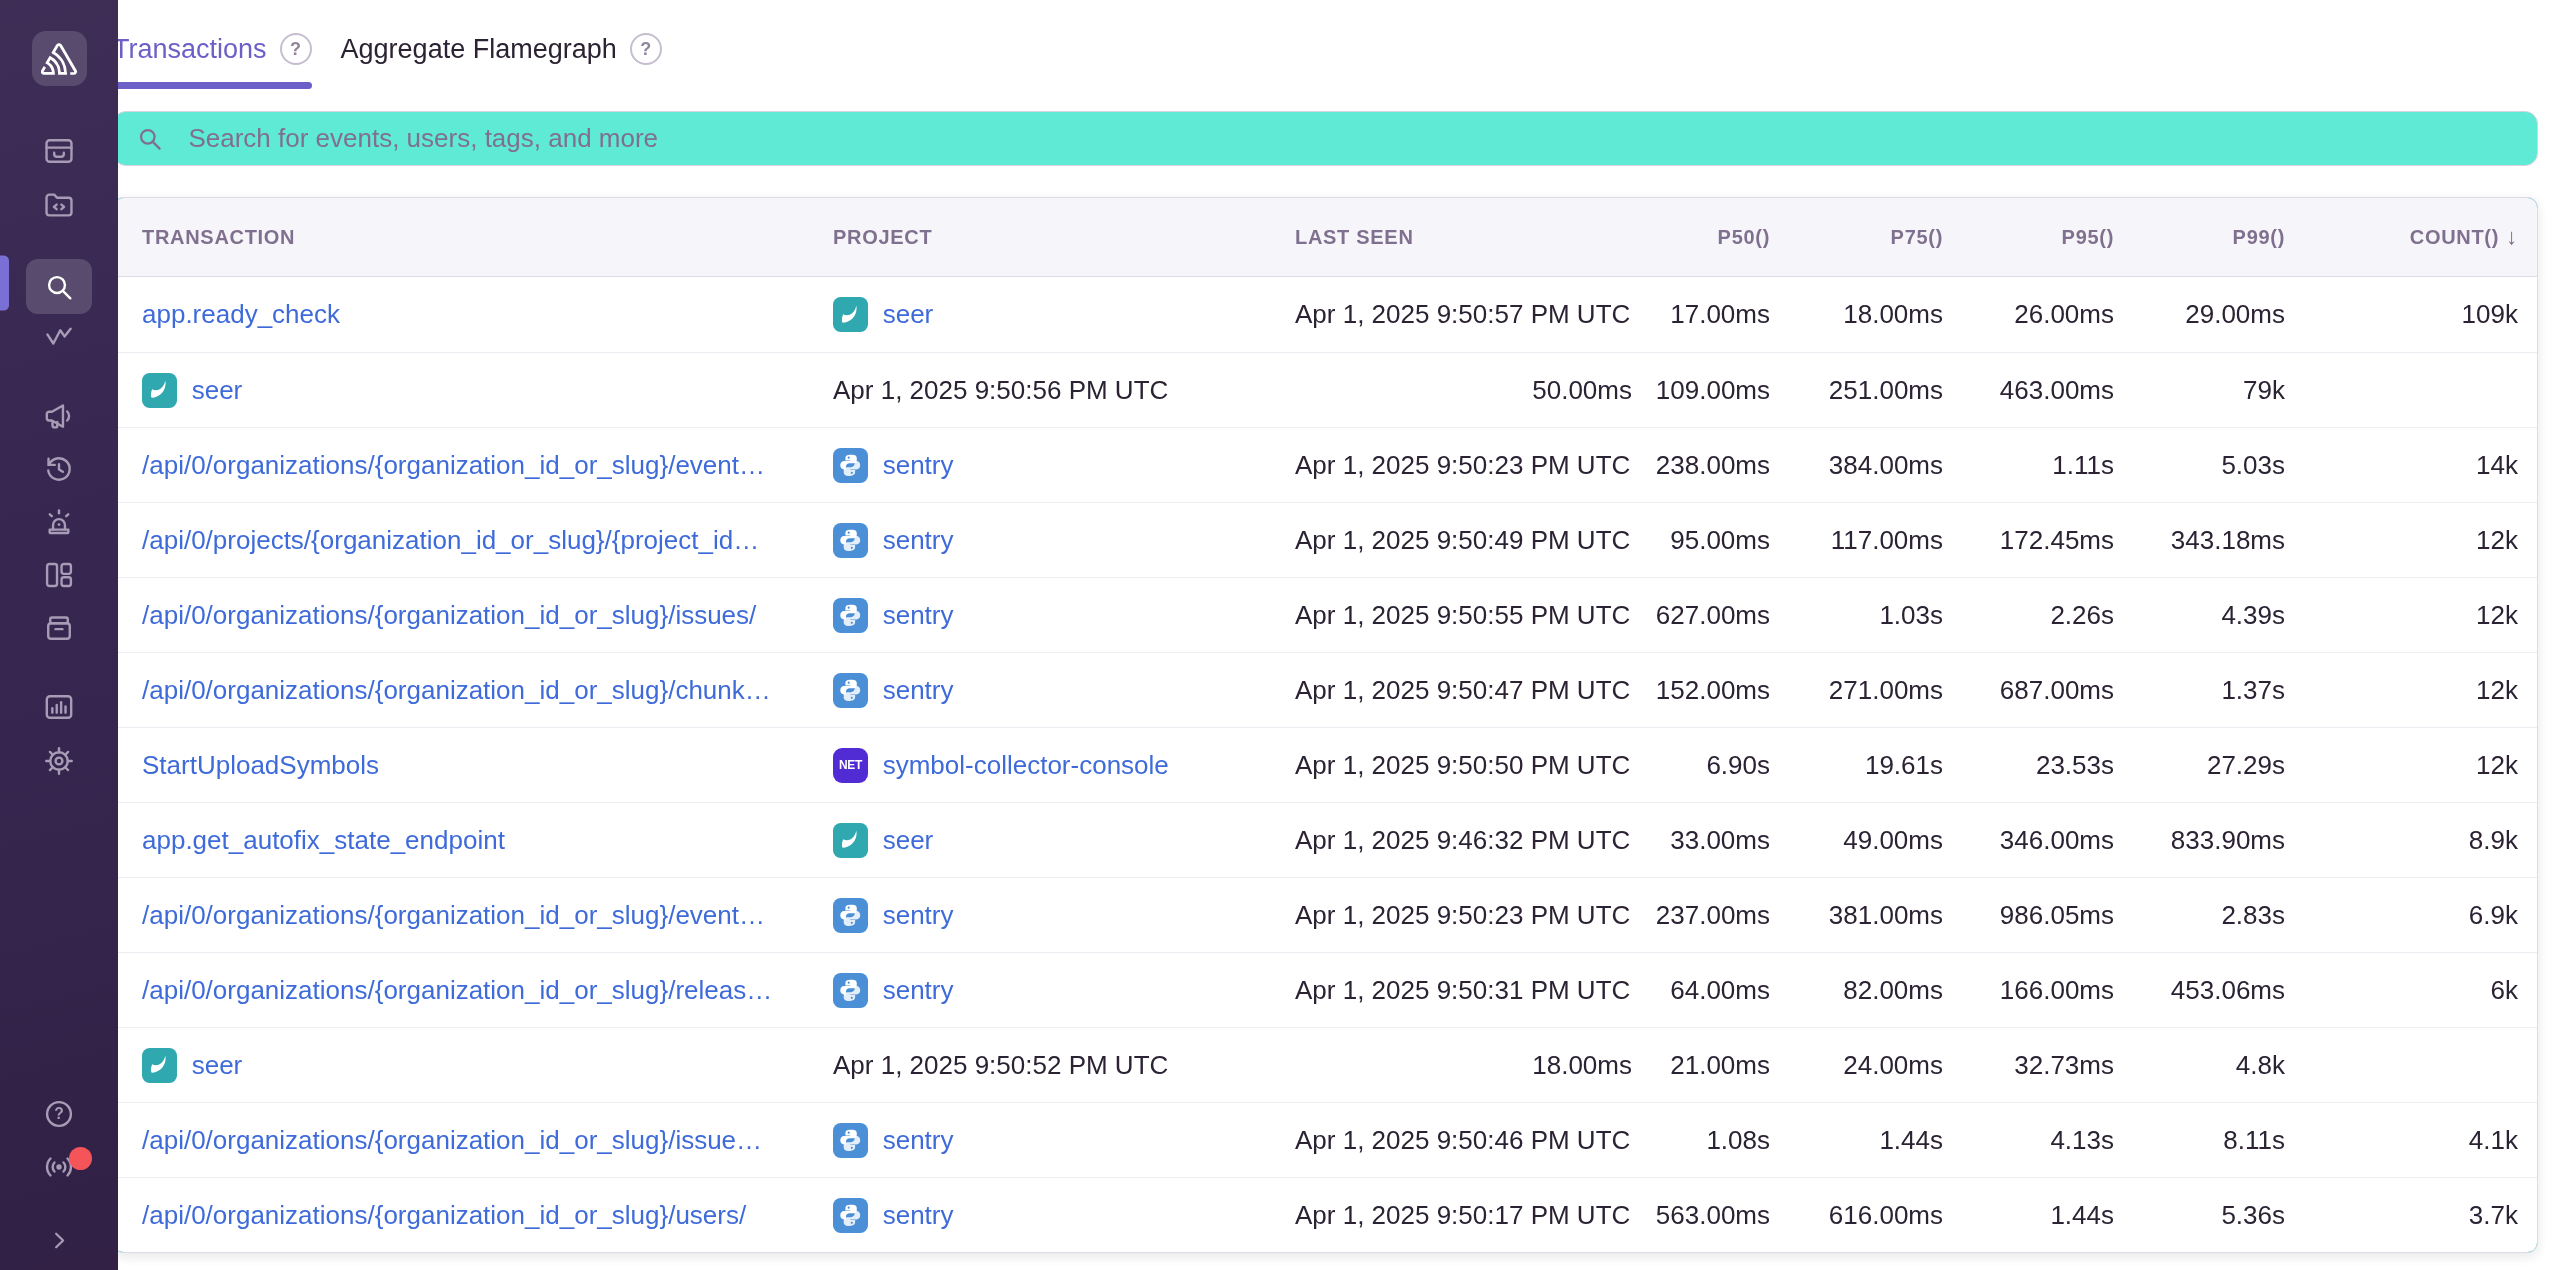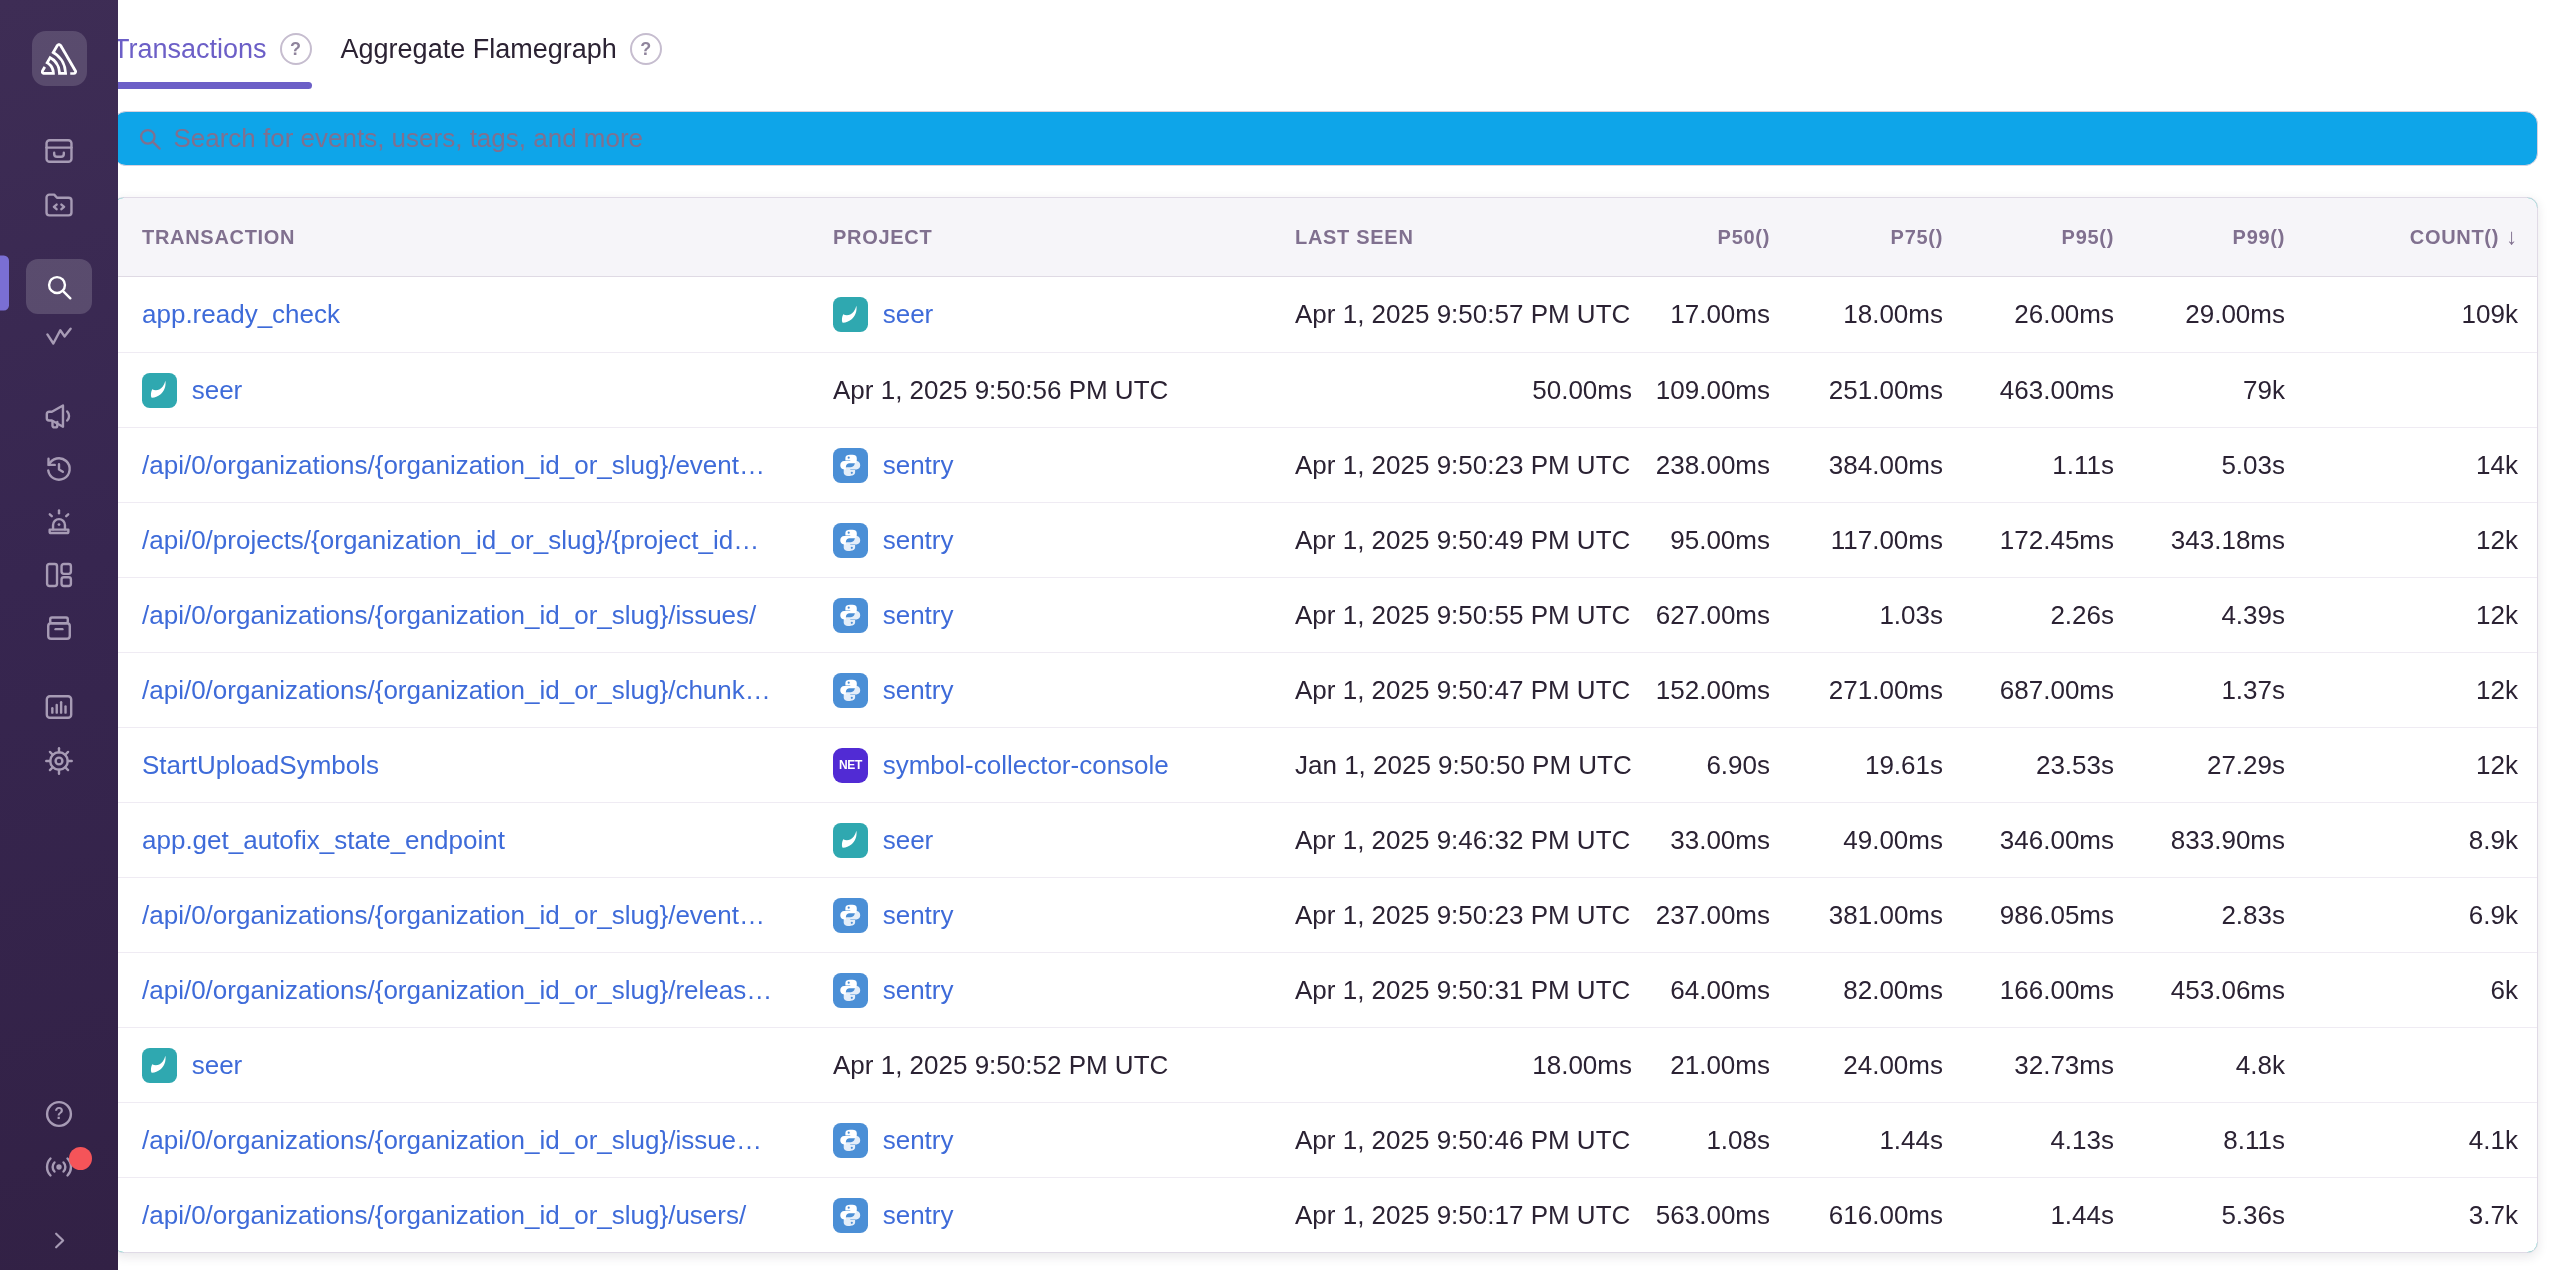--- a/index.html
+++ b/index.html
@@ -36,21 +36,21 @@
   .tabs{display:flex;gap:29px;margin-top:33px;}
   .tab{display:flex;align-items:center;gap:13px;font-size:27px;color:#2b2233;
     padding-bottom:24px;position:relative;cursor:pointer;}
   .tab.active{color:#6c5fc7;}
   .tab.active::after{content:"";position:absolute;left:0;right:0;bottom:0;height:7px;
     border-radius:3.5px;background:#6c5fc7;}
   .help-circle{width:32px;height:32px;border-radius:50%;border:2.2px solid #c6bdcf;
     color:#8f849c;font-size:18px;font-weight:bold;display:grid;place-items:center;flex:none;}
 
   .searchbar{margin-top:22.4px;height:55px;border:1.7px solid #d8d2df;border-radius:13px;
-    background:#0ea5e9;display:flex;align-items:center;padding:0 22.4px;gap:8px;}
+    background:#5eead4;display:flex;align-items:center;padding:0 22.4px;gap:23px;}
   .searchbar svg{width:27px;height:27px;fill:none;stroke:#80708f;stroke-width:2;
     stroke-linecap:round;flex:none;}
   .searchbar input{border:none;outline:none;flex:1;font-size:26px;color:#2b2233;
     font-family:"Liberation Sans",sans-serif;background:transparent;}
   .searchbar input::placeholder{color:#80708f;}
 
   
   .table{margin-top:31px;border:1.7px solid #e0dae6;border-radius:10.4px;overflow:hidden;
     background:#14b8a6;box-shadow:0 3.5px 10.4px rgba(43,34,51,.10);}
   .thead,.trow{display:grid;
@@ -339,21 +339,21 @@
           <div class="td num">12k</div>
         </div>
         <div class="trow">
           <div class="td"><a>StartUploadSymbols</a></div>
           <div class="td proj-cell">
             <span class="proj-icon dotnet">
               <span class="dotnet-text">NET</span>
             </span>
             <a>symbol-collector-console</a>
           </div>
-          <div class="td">Jan 1, 2025 9:50:50 PM UTC</div>
+          <div class="td">Apr 1, 2025 9:50:50 PM UTC</div>
           <div class="td num">6.90s</div>
           <div class="td num">19.61s</div>
           <div class="td num">23.53s</div>
           <div class="td num">27.29s</div>
           <div class="td num">12k</div>
         </div>
         <div class="trow">
           <div class="td"><a>app.get_autofix_state_endpoint</a></div>
           <div class="td proj-cell">
             <span class="proj-icon seer">

